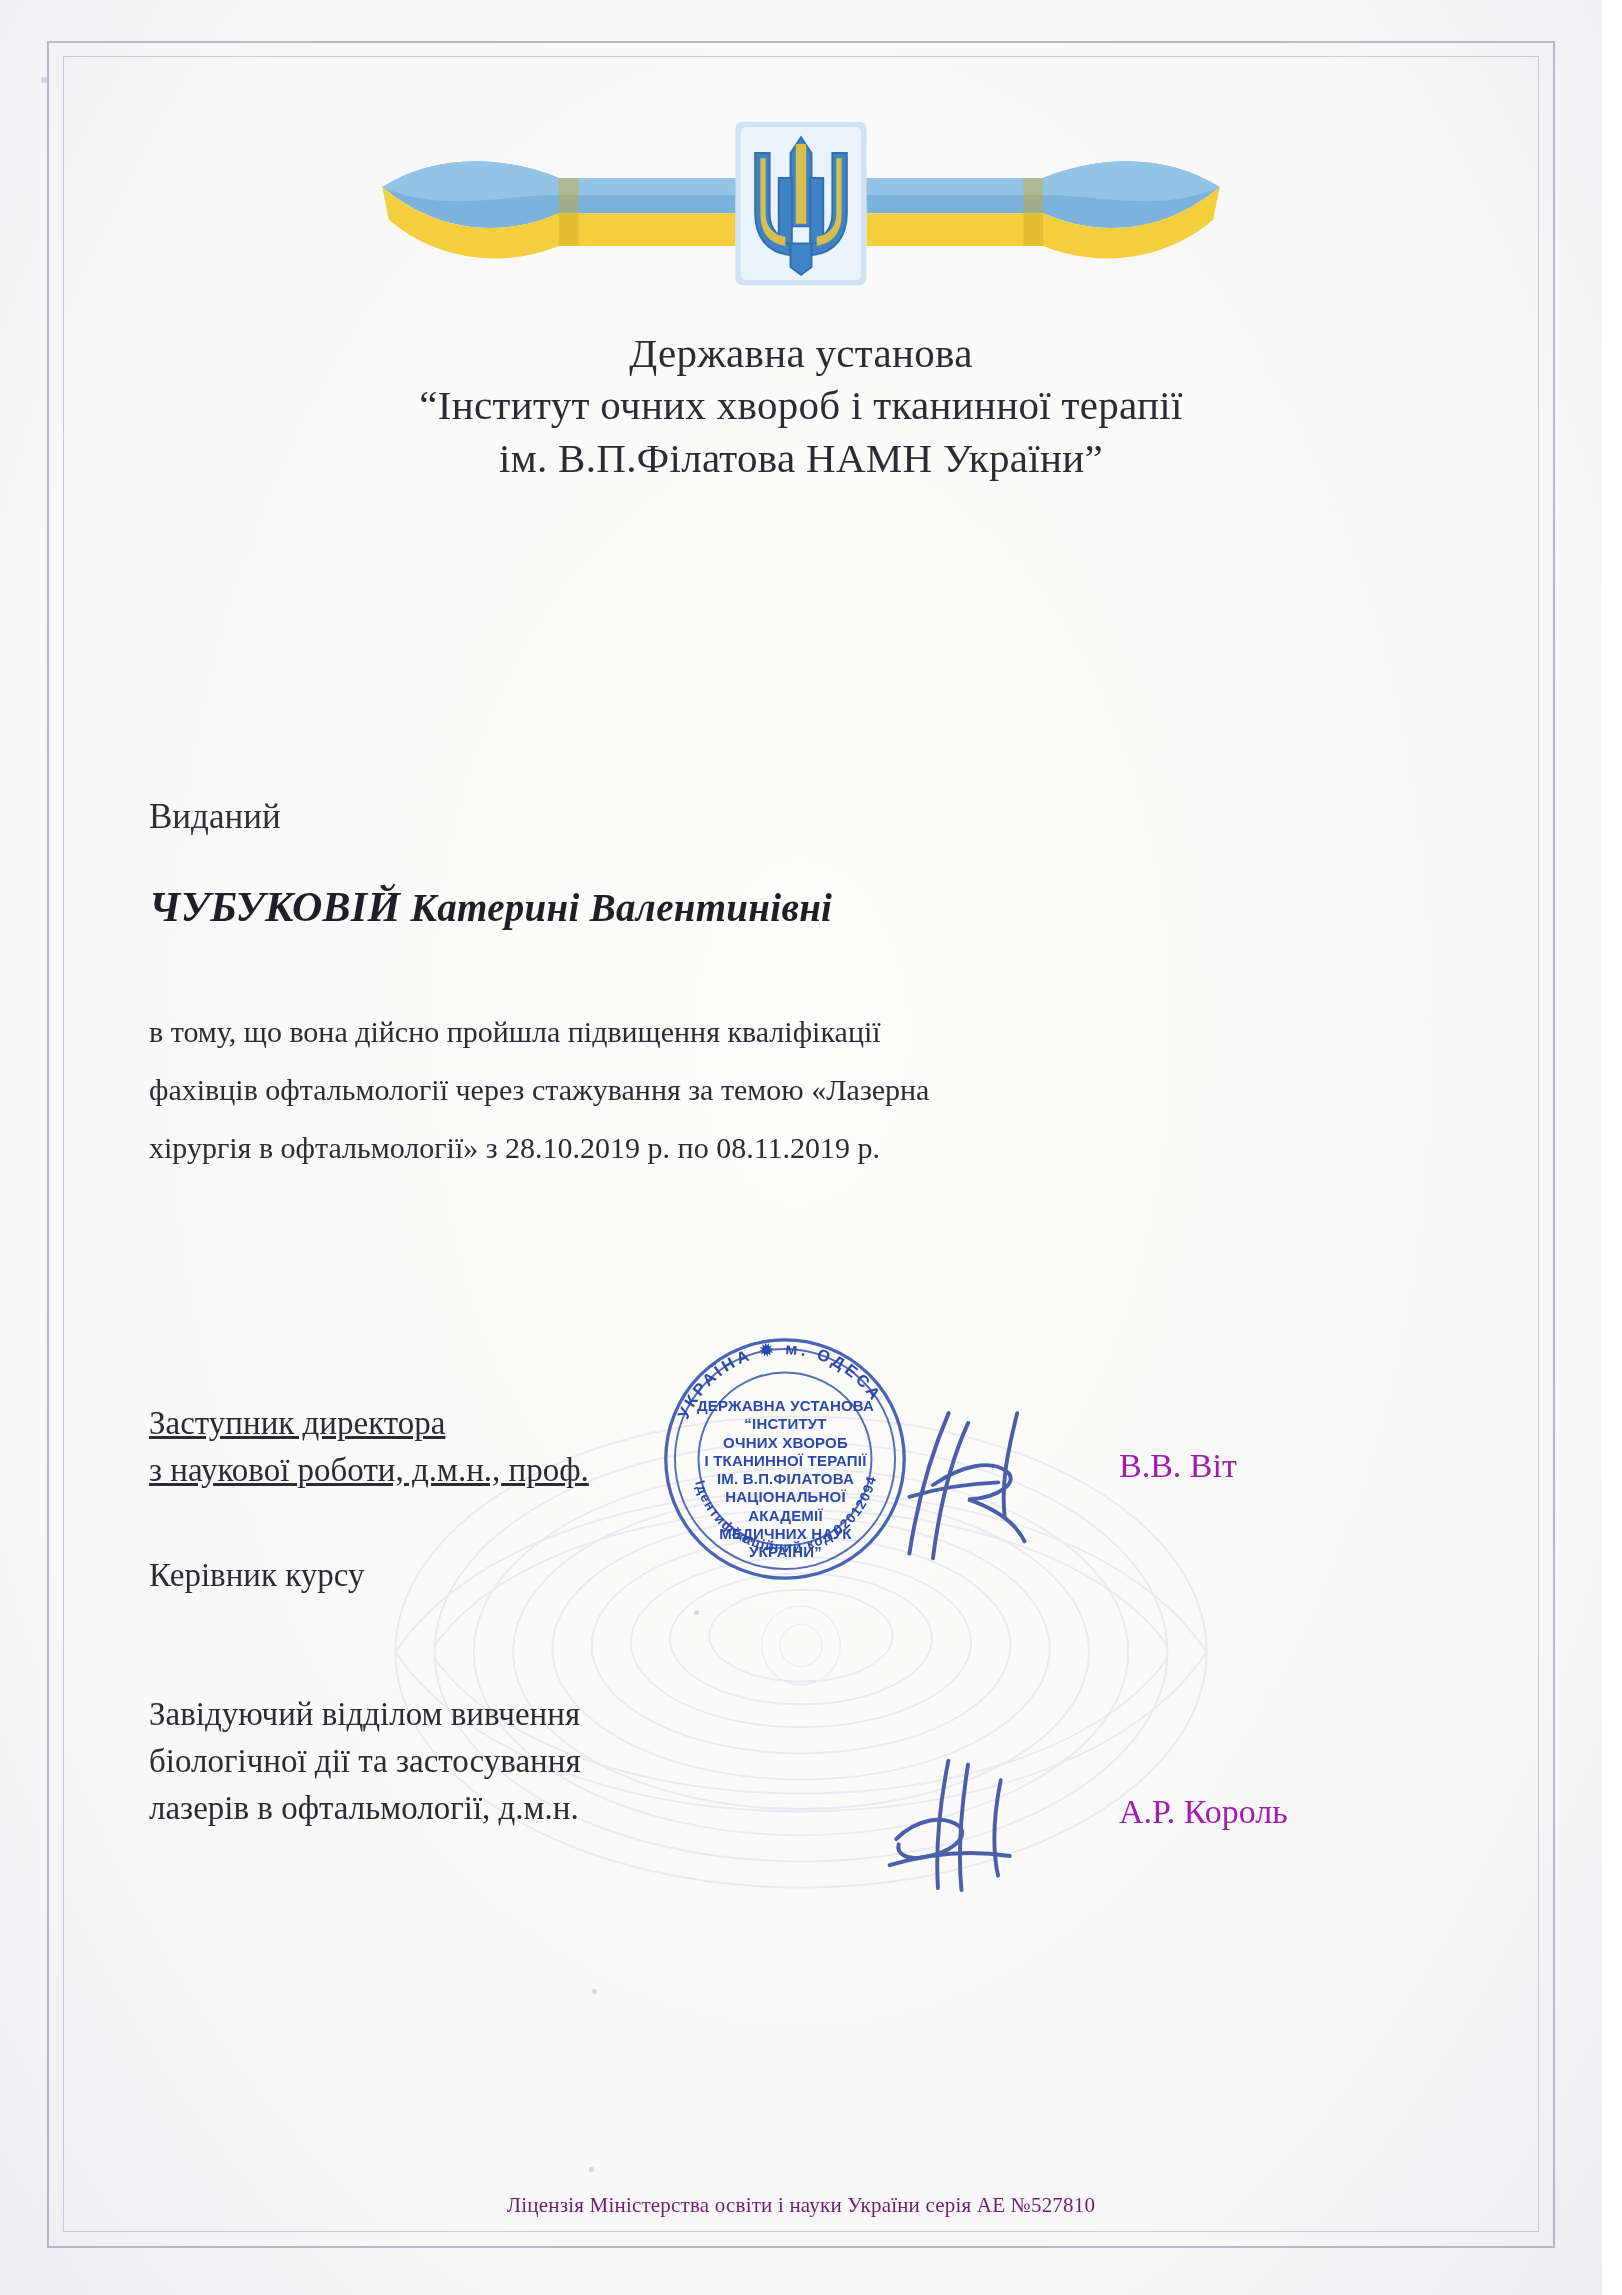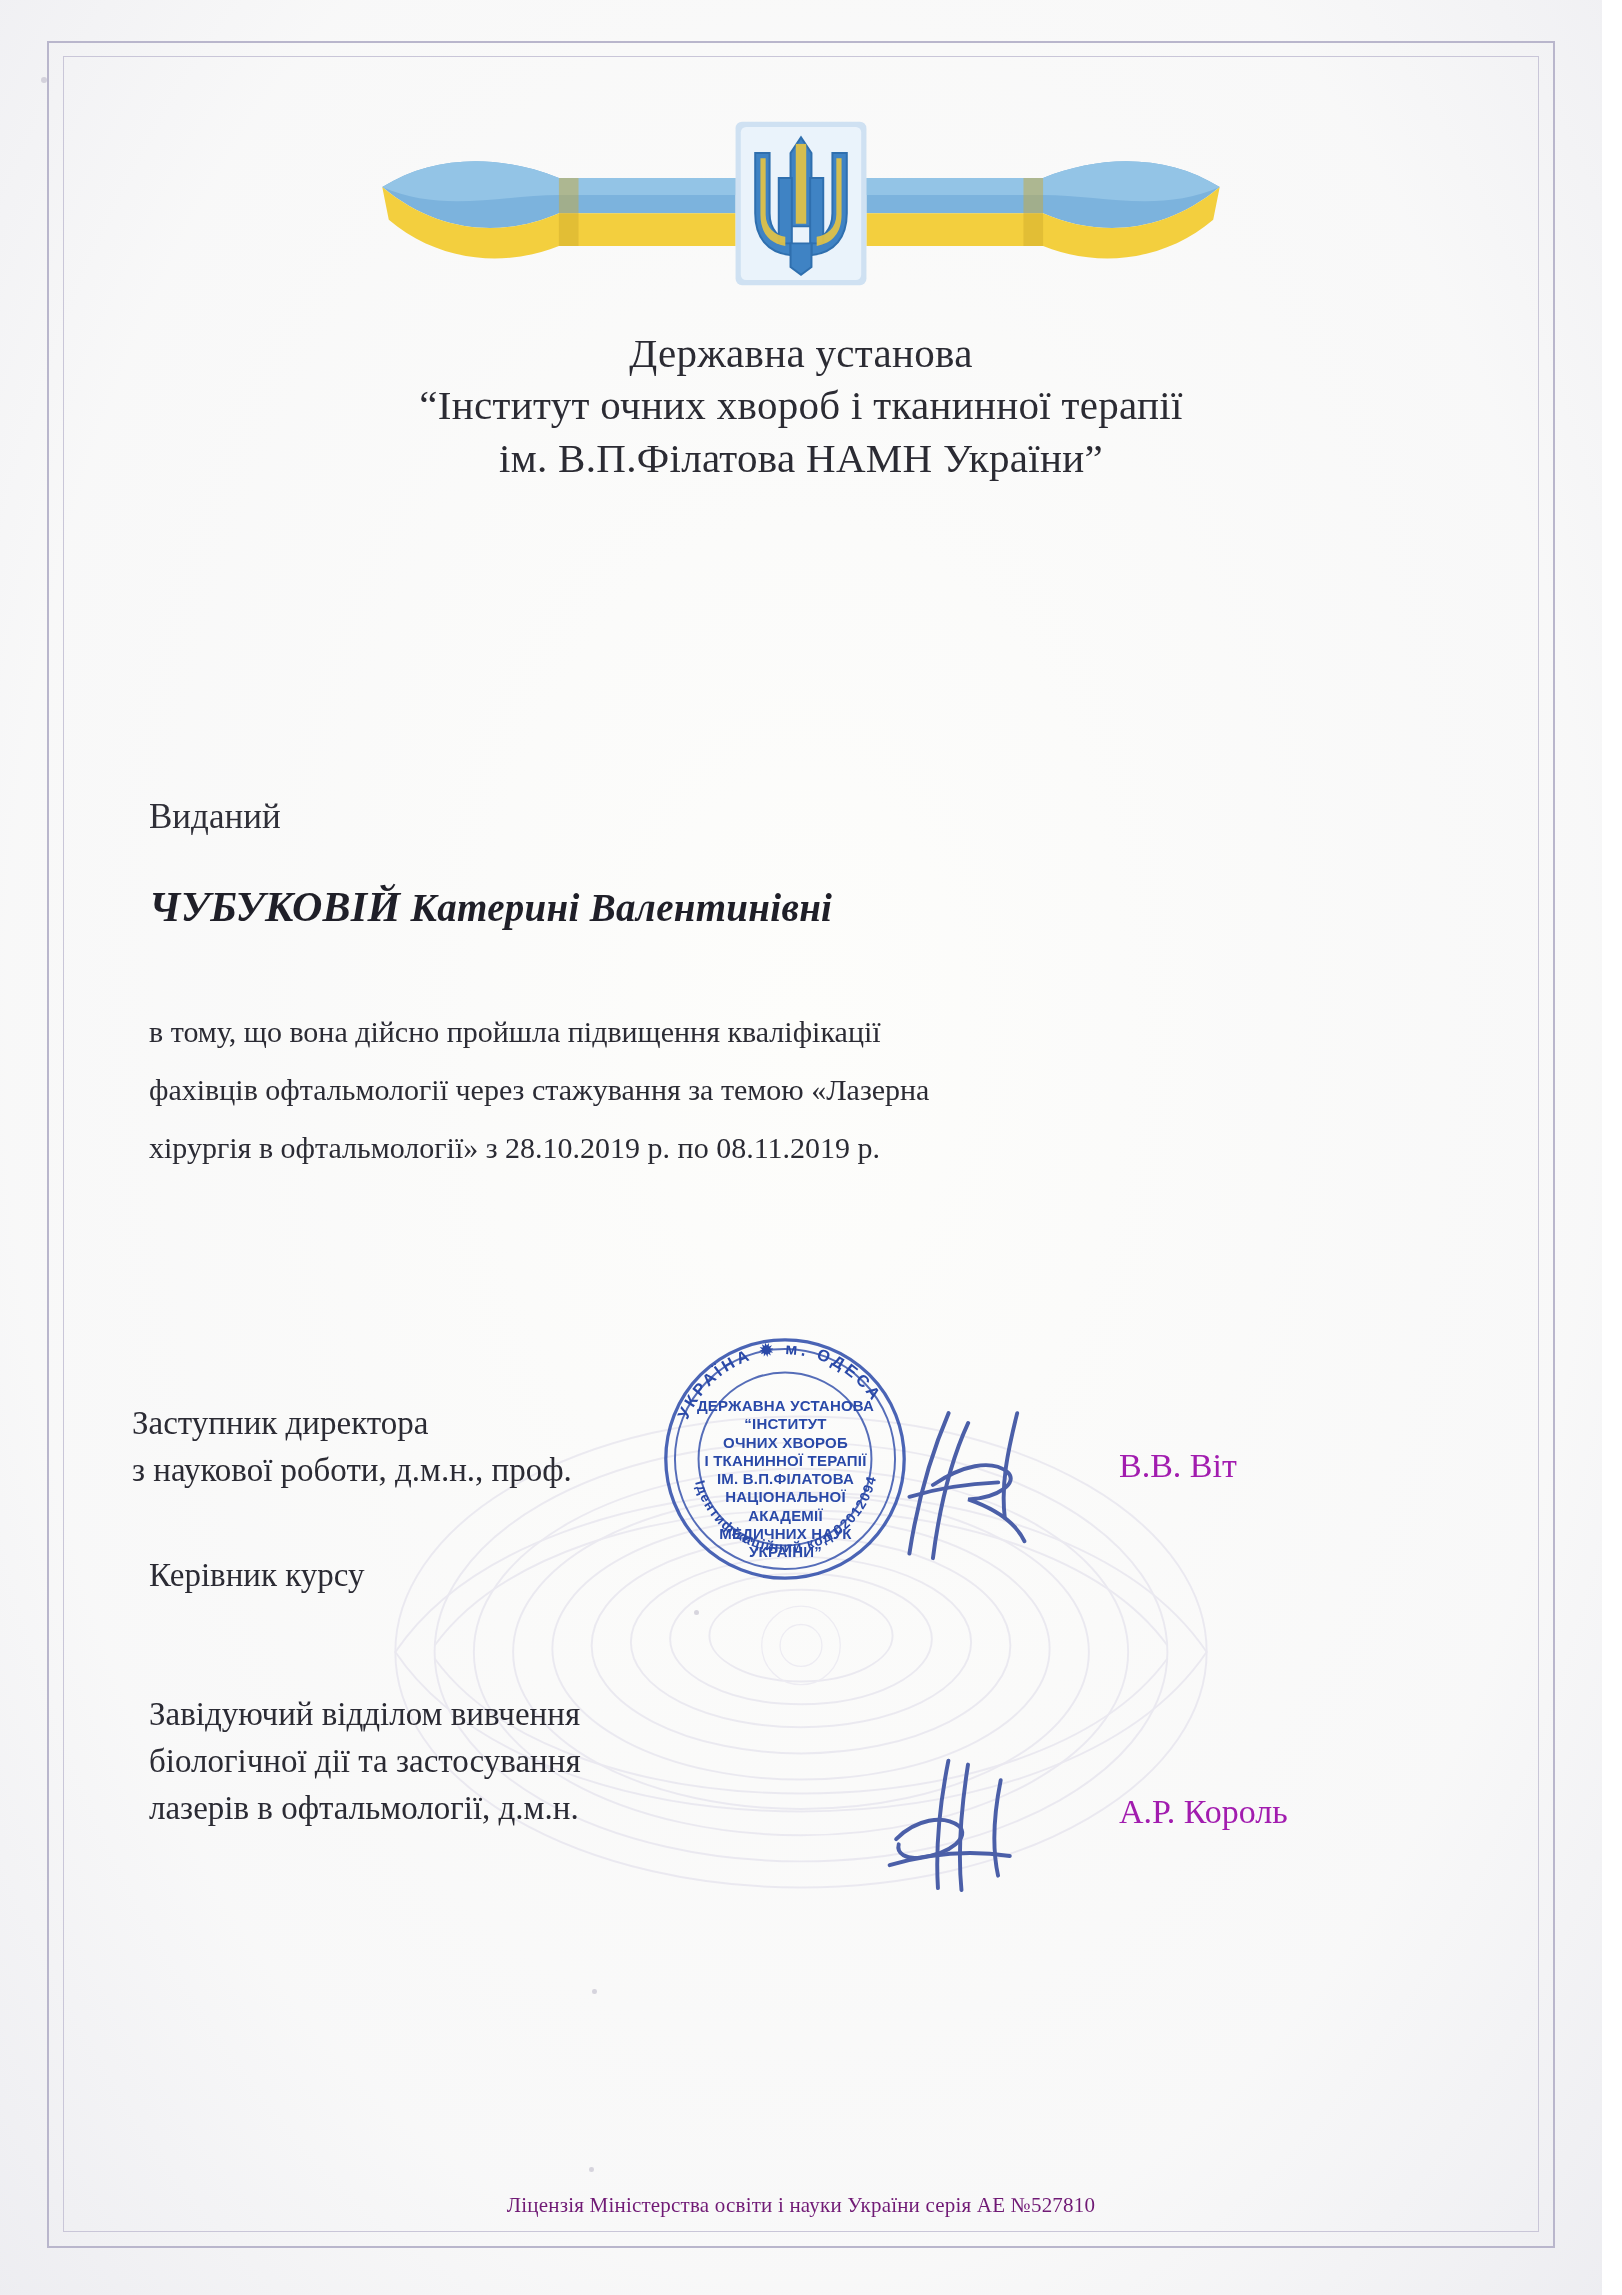--- a/index.html
+++ b/index.html
@@ -134,21 +134,21 @@
     text-align: left;
   }
 
   
   .sig-block {
     position: absolute;
     font-size: 33px;
     line-height: 1.42;
     color: #2b2b34;
   }
-  .sig-1 { left: 132px; top: 1400px; }
+  .sig-1 { left: 149px; top: 1400px; text-decoration: underline; }
   .sig-2 { left: 149px; top: 1552px; }
   .sig-3 { left: 149px; top: 1662px; margin-top: 29px; }
 
   .sig-name {
     position: absolute;
     font-size: 34px;
     color: #a21caf;
   }
   .name-1 { left: 1119px; top: 1447px; }
   .name-2 { left: 1119px; top: 1793px; }

